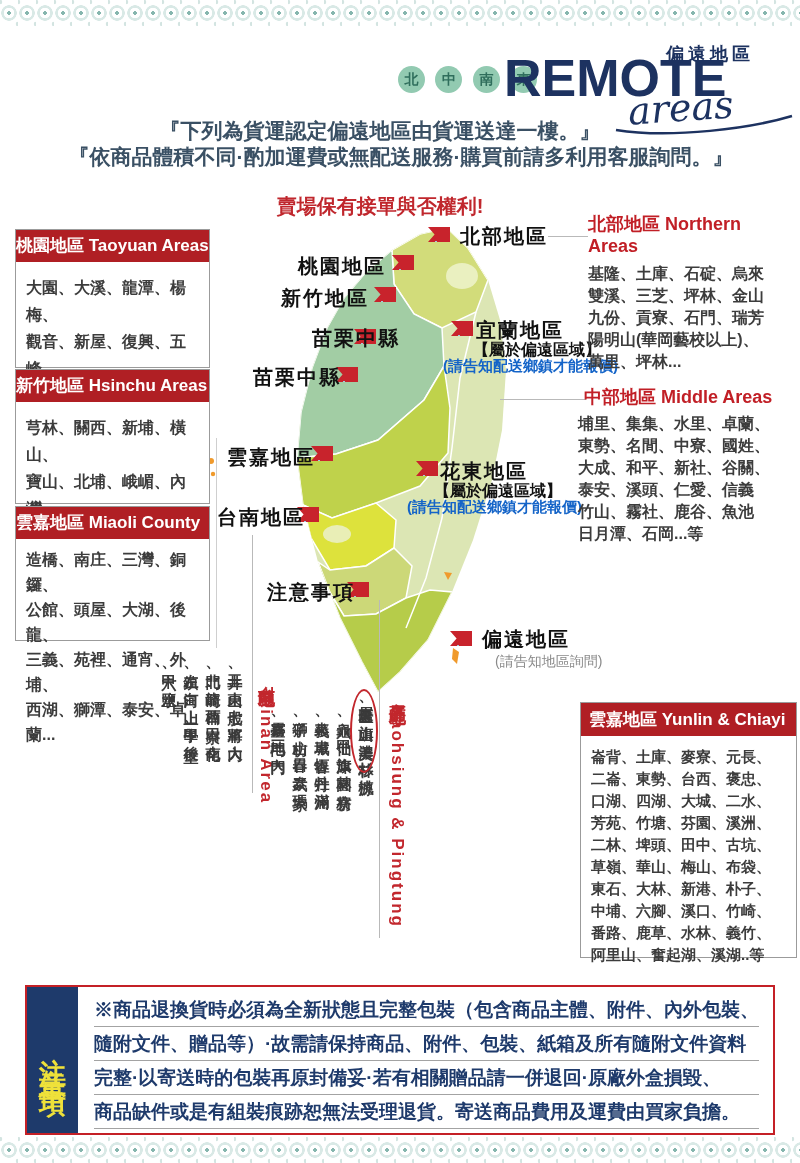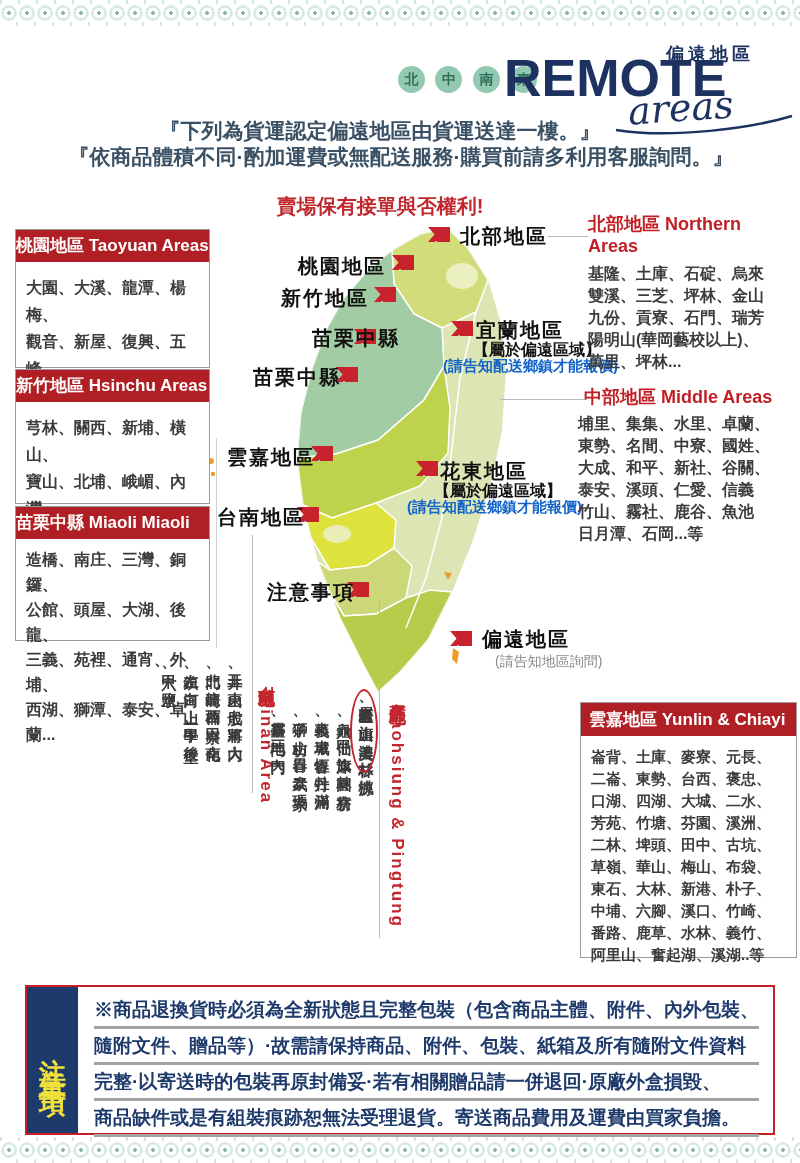--- a/index.html
+++ b/index.html
@@ -67,21 +67,21 @@
          line-height:22px;letter-spacing:1px;}
   .ellipse{position:absolute;border:2px solid #c2272d;border-radius:50%;}
 
   
   .notice{left:25px;top:985px;width:746px;height:146px;border:2px solid #c42026;display:flex;}
   .notice .bar{width:52px;background:#1e3a6b;display:flex;align-items:center;justify-content:center;}
   .notice .bar span{writing-mode:vertical-rl;color:#efe13a;font-size:27px;font-weight:bold;
                     letter-spacing:12px;}
   .notice .txt{flex:1;padding:6px 14px 0 16px;}
   .notice .txt div{font-size:19px;font-weight:bold;color:#1e3a6b;line-height:33px;
-                   border-bottom:3px solid #a3a3a3;white-space:nowrap;}
+                   border-bottom:1px solid #a3a3a3;white-space:nowrap;}
 </style>
 </head>
 <body>
 
 <div class="page">
 
   <div class="lace" style="top:0;"></div>
   <div class="lace" style="top:1137px;"></div>
 
   <div class="abs" style="left:398px;top:66px;">
@@ -173,21 +173,21 @@
 觀音、新屋、復興、五峰、
 尖石、六福村、大霸...</div>
   </div>
   <div class="abs lbox" style="left:15px;top:369px;height:133px;">
     <div class="hd">新竹地區 Hsinchu Areas</div>
     <div class="bd pre">芎林、關西、新埔、橫山、
 寶山、北埔、峨嵋、內灣、
 湖口、新豐...</div>
   </div>
   <div class="abs lbox" style="left:15px;top:506px;height:133px;">
-    <div class="hd">苗栗中縣 Miaoli Miaoli</div>
+    <div class="hd">雲嘉地區 Miaoli County</div>
     <div class="bd" style="padding-top:8px;line-height:25px;">
       <span class="pre">造橋、南庄、三灣、銅鑼、
 公館、頭屋、大湖、後龍、
 三義、苑裡、通宵、外埔、
 西湖、獅潭、泰安、卓蘭...</span>
     </div>
   </div>
 
   <div class="abs" style="left:588px;top:212px;width:200px;">
     <div class="rtitle">北部地區 Northern Areas</div>

